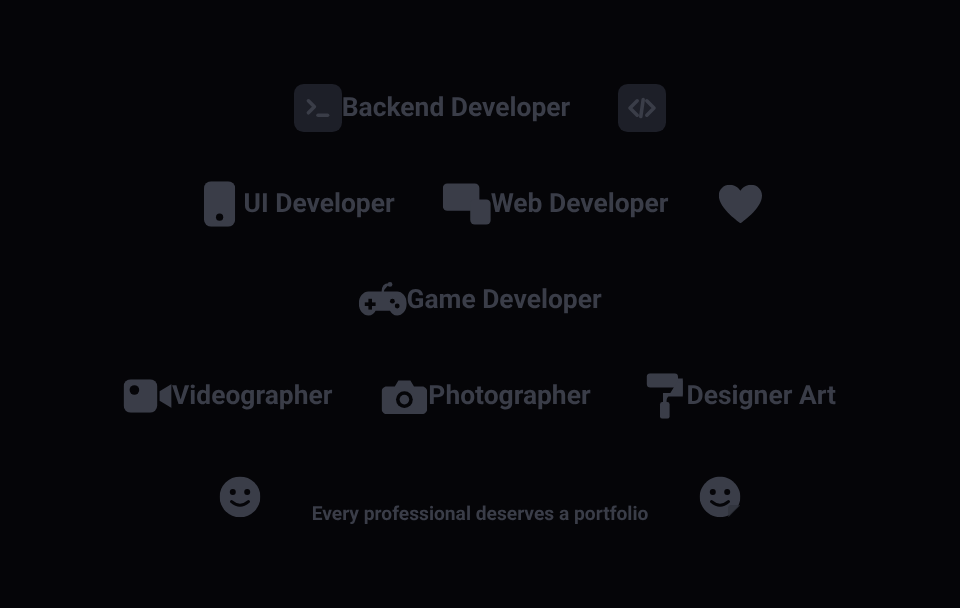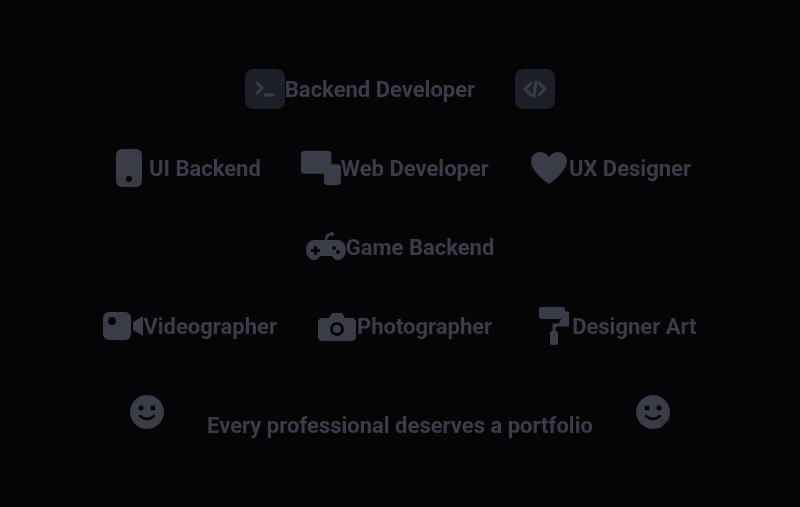--- a/index.html
+++ b/index.html
@@ -50,21 +50,21 @@
       align-items: center;
       justify-content: center;
       flex-shrink: 0;
     }
     .label {
       color: #3a3d48;
       font-size: 22px;
       font-weight: 700;
     }
     .tagline-row .label {
-      font-size: 22px;
+      font-size: 16px;
       margin-top: 28px;
     }
     svg {
       display: block;
     }
     .fill-icon { fill: #3a3d48; }
     .stroke-icon { stroke: #3a3d48; fill: none; stroke-width: 3; }
   </style>
 </head>
 <body>
@@ -91,56 +91,55 @@
 </div>
 
 <div class="row">
   <div class="chip">
     <span class="icon-plain">
       <svg width="26" height="38" viewBox="0 0 26 38">
         <rect class="fill-icon" x="0" y="0" width="26" height="38" rx="6"></rect>
         <circle cx="13" cy="30" r="3" fill="#050508"></circle>
       </svg>
     </span>
-    <span class="label">UI Backend</span>
+    <span class="label">UI Developer</span>
   </div>
   <div class="chip">
     <span class="icon-plain">
       <svg width="42" height="36" viewBox="0 0 42 36">
         <rect class="fill-icon" x="0" y="0" width="32" height="24" rx="4"></rect>
         <rect class="fill-icon" x="24" y="14" width="18" height="22" rx="4"></rect>
         <rect x="26" y="16" width="14" height="18" rx="2" fill="#050508" opacity="0"></rect>
       </svg>
     </span>
     <span class="label">Web Developer</span>
   </div>
   <div class="chip">
     <span class="icon-plain">
       <svg width="36" height="32" viewBox="0 0 36 32">
         <path class="fill-icon" d="M18 32 C18 32 0 20 0 9 C0 4 4 0 9 0 C13 0 16 2 18 5 C20 2 23 0 27 0 C32 0 36 4 36 9 C36 20 18 32 18 32 Z"></path>
       </svg>
     </span>
-    <span class="label">UX Designer</span>
   </div>
 </div>
 
 <div class="row">
   <div class="chip">
     <span class="icon-plain">
       <svg width="40" height="30" viewBox="0 0 40 30">
         <path class="fill-icon" d="M8 8 L32 8 C36 8 40 12 40 18 C40 24 36 28 32 28 C29 28 27 26 26 24 L14 24 C13 26 11 28 8 28 C4 28 0 24 0 18 C0 12 4 8 8 8 Z"></path>
         <rect x="8" y="14" width="3" height="9" fill="#050508"></rect>
         <rect x="5" y="17" width="9" height="3" fill="#050508"></rect>
         <circle cx="28" cy="16" r="2" fill="#050508"></circle>
         <circle cx="32" cy="20" r="2" fill="#050508"></circle>
         <path class="fill-icon" d="M20 8 C20 4 22 2 25 2" stroke="#3a3d48" stroke-width="2" fill="none" stroke-linecap="round"></path>
         <circle class="fill-icon" cx="26" cy="2" r="2"></circle>
       </svg>
     </span>
-    <span class="label">Game Backend</span>
+    <span class="label">Game Developer</span>
   </div>
 </div>
 
 <div class="row">
   <div class="chip">
     <span class="icon-plain">
       <svg width="40" height="28" viewBox="0 0 40 28">
         <rect class="fill-icon" x="0" y="0" width="28" height="28" rx="6"></rect>
         <path class="fill-icon" d="M30 10 L40 4 L40 24 L30 18 Z"></path>
         <circle cx="9" cy="9" r="4" fill="#050508"></circle>

